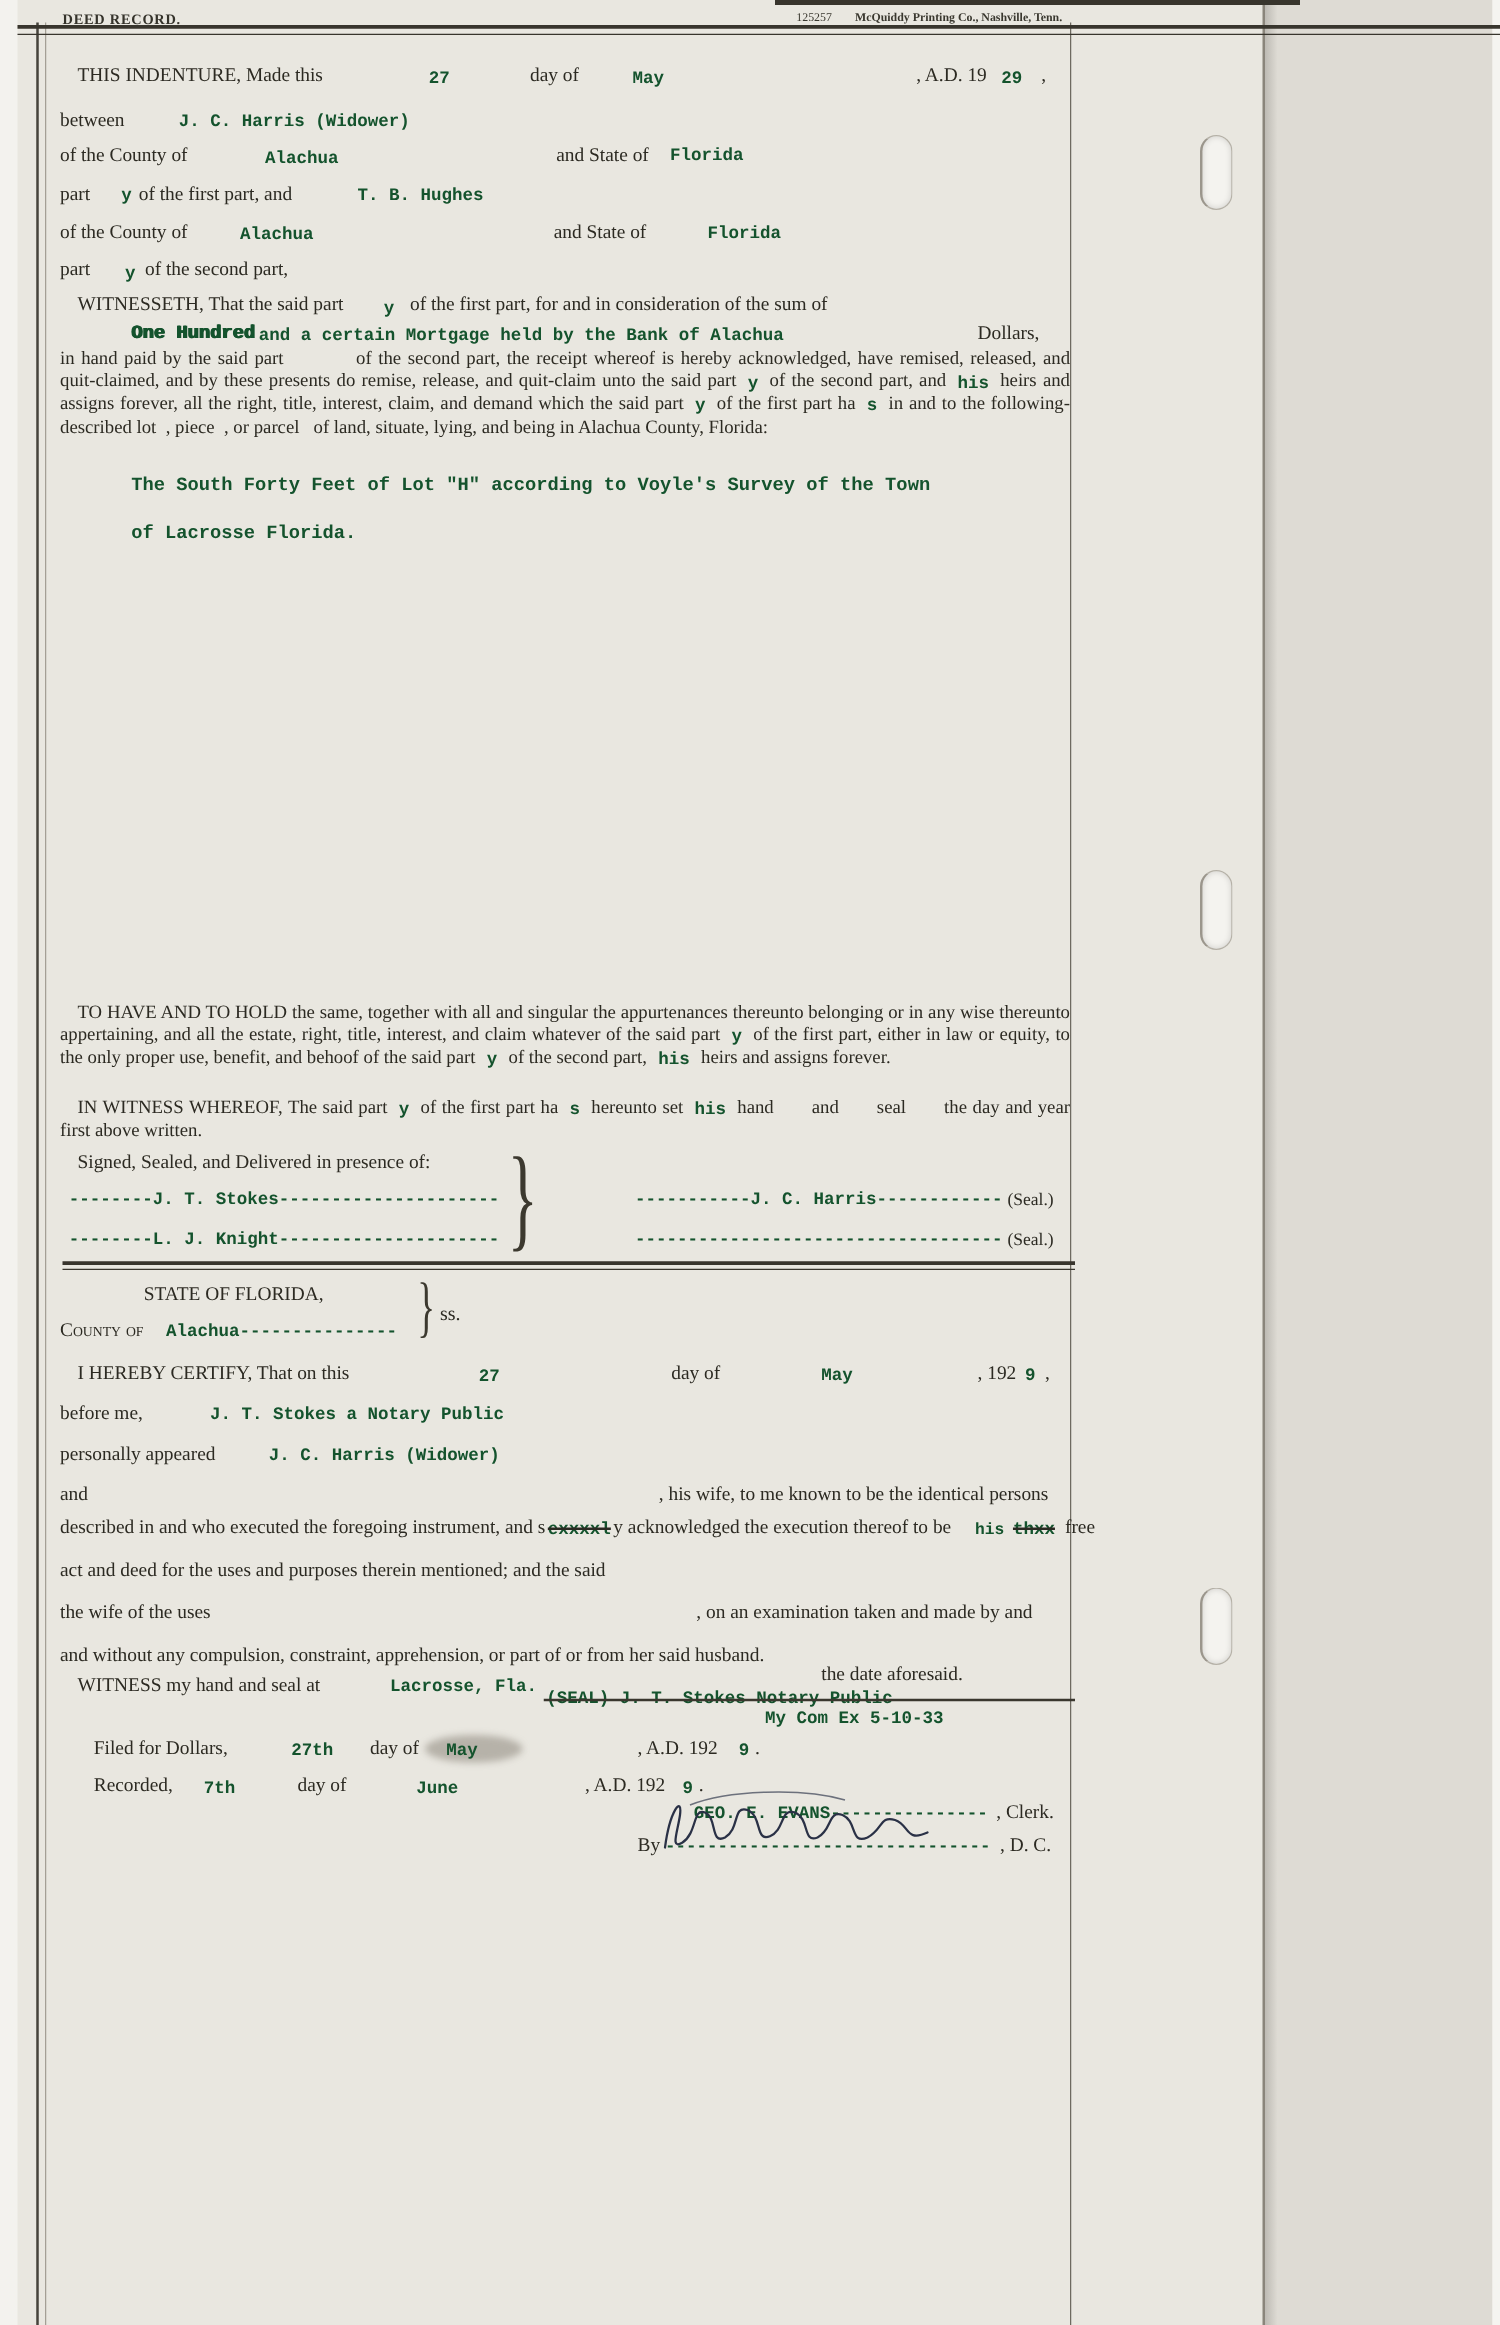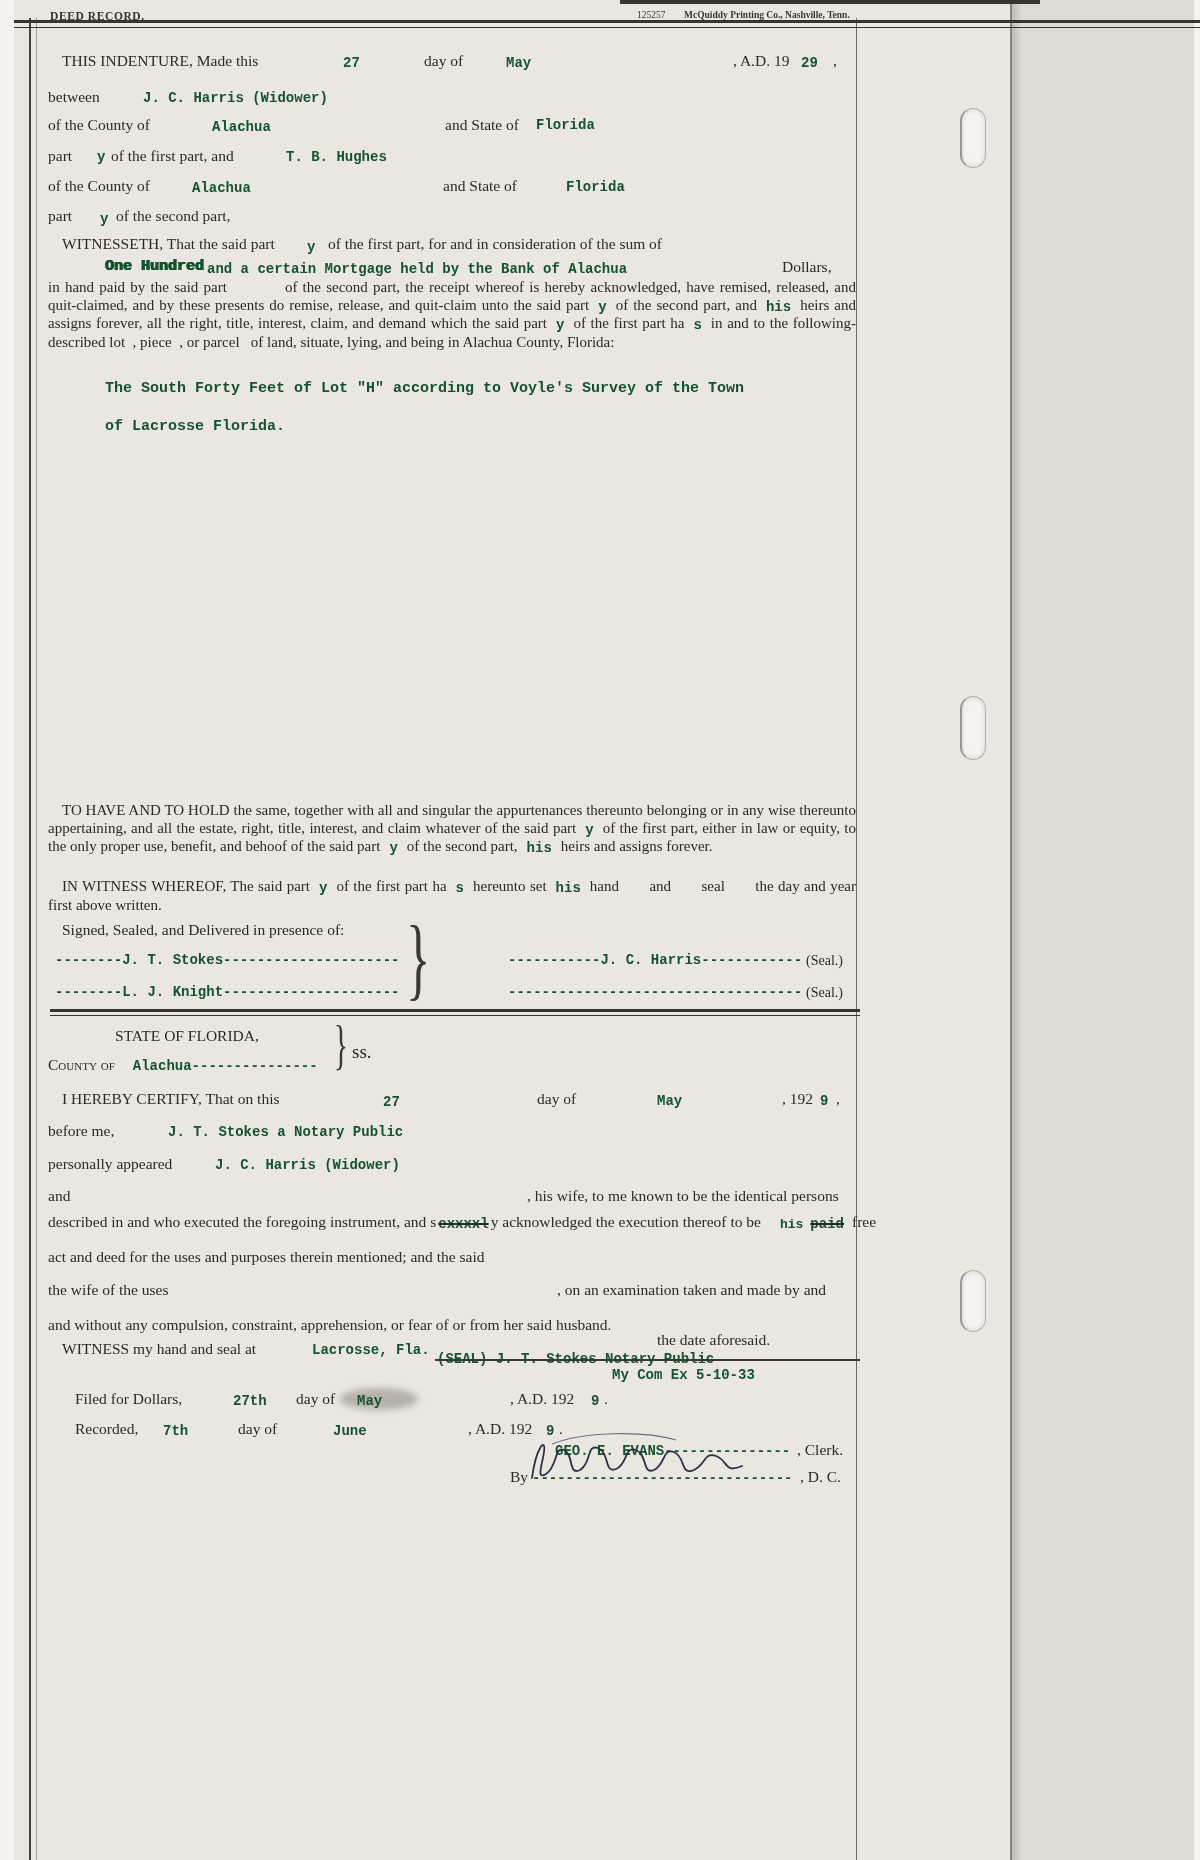--- a/index.html
+++ b/index.html
@@ -136,47 +136,47 @@
   <div class="abs" style="left:508px;top:982px;"><span class="t">-----------------------------------</span></div>
   <span class="abs seal" style="left:806px;top:984px;">(Seal.)</span>
 
   <span class="brace" style="left:396px;top:912px;font-size:92px;line-height:92px;">}</span>
 
   <div class="rule" style="left:50px;top:1009px;width:810px;height:3px;"></div>
   <div class="rule" style="left:50px;top:1015px;width:810px;height:1px;"></div>
 
   <span class="abs" style="left:115px;top:1027px;">STATE OF FLORIDA,</span>
   <span class="brace" style="left:328px;top:1018px;font-size:54px;line-height:54px;">}</span>
-  <span class="abs" style="left:352px;top:1043px;font-size:19px;">ss.</span>
+  <span class="abs" style="left:352px;top:1043px;font-size:16px;">ss.</span>
   <div class="abs" style="left:48px;top:1056px;"><span class="sc">County of</span><span class="t" style="margin-left:18px;">Alachua</span><span class="t">---------------</span></div>
 
   <span class="abs" style="left:62px;top:1090px;text-align:center;">I HEREBY CERTIFY, That on this</span>
   <span class="abs t" style="left:383px;top:1093px;">27</span>
   <span class="abs" style="left:537px;top:1090px;">day of</span>
   <span class="abs t" style="left:657px;top:1092px;">May</span>
   <span class="abs" style="left:782px;top:1090px;">, 192</span>
   <span class="abs t" style="left:820px;top:1092px;">9</span>
   <span class="abs" style="left:836px;top:1090px;">,</span>
 
   <span class="abs" style="left:48px;top:1122px;">before me,</span>
   <span class="abs t" style="left:168px;top:1123px;">J. T. Stokes a Notary Public</span>
 
   <span class="abs" style="left:48px;top:1155px;">personally appeared</span>
   <span class="abs t" style="left:215px;top:1156px;">J. C. Harris (Widower)</span>
 
   <span class="abs" style="left:48px;top:1187px;">and</span>
   <span class="abs" style="left:527px;top:1187px;">, his wife, to me known to be the identical persons</span>
 
-  <div class="abs flow" style="left:48px;top:1213px;"><span>described in and who executed the foregoing instrument, and s</span><span class="t struck" style="margin:0 2px;">exxxxl</span><span>y acknowledged the execution thereof to be</span><span class="corr"><span class="t corr-top">his</span><span class="t struck" style="margin:0;">paid</span></span><span>free</span></div>
+  <div class="abs flow" style="left:48px;top:1213px;"><span>described in and who executed the foregoing instrument, and s</span><span class="t struck" style="margin:0 2px;">exxxxl</span><span>y acknowledged the execution thereof to be</span><span class="corr"><span class="t corr-top">his</span><span class="t struck" style="margin:0;">thxx</span></span><span>free</span></div>
 
   <span class="abs" style="left:48px;top:1248px;">act and deed for the uses and purposes therein mentioned; and the said</span>
 
   <span class="abs" style="left:48px;top:1281px;">the wife of the uses</span>
   <span class="abs" style="left:557px;top:1281px;">, on an examination taken and made by and</span>
-  <span class="abs" style="left:48px;top:1316px;">and without any compulsion, constraint, apprehension, or fear of or from her said husband.</span>
+  <span class="abs" style="left:48px;top:1316px;">and without any compulsion, constraint, apprehension, or part of or from her said husband.</span>
 
   <span class="abs" style="left:657px;top:1331px;">the date aforesaid.</span>
   <span class="abs" style="left:62px;top:1340px;">WITNESS my hand and seal at</span>
   <span class="abs t" style="left:312px;top:1341px;">Lacrosse, Fla.</span>
   <span class="abs t" style="left:437px;top:1350px;">(SEAL) J. T. Stokes Notary Public</span>
   <div class="strikeline" style="left:435px;top:1359px;width:425px;"></div>
   <span class="abs t" style="left:612px;top:1366px;">My Com Ex 5-10-33</span>
 
   <span class="abs" style="left:75px;top:1390px;">Filed for Dollars,</span>
   <span class="abs t" style="left:233px;top:1392px;">27th</span>

